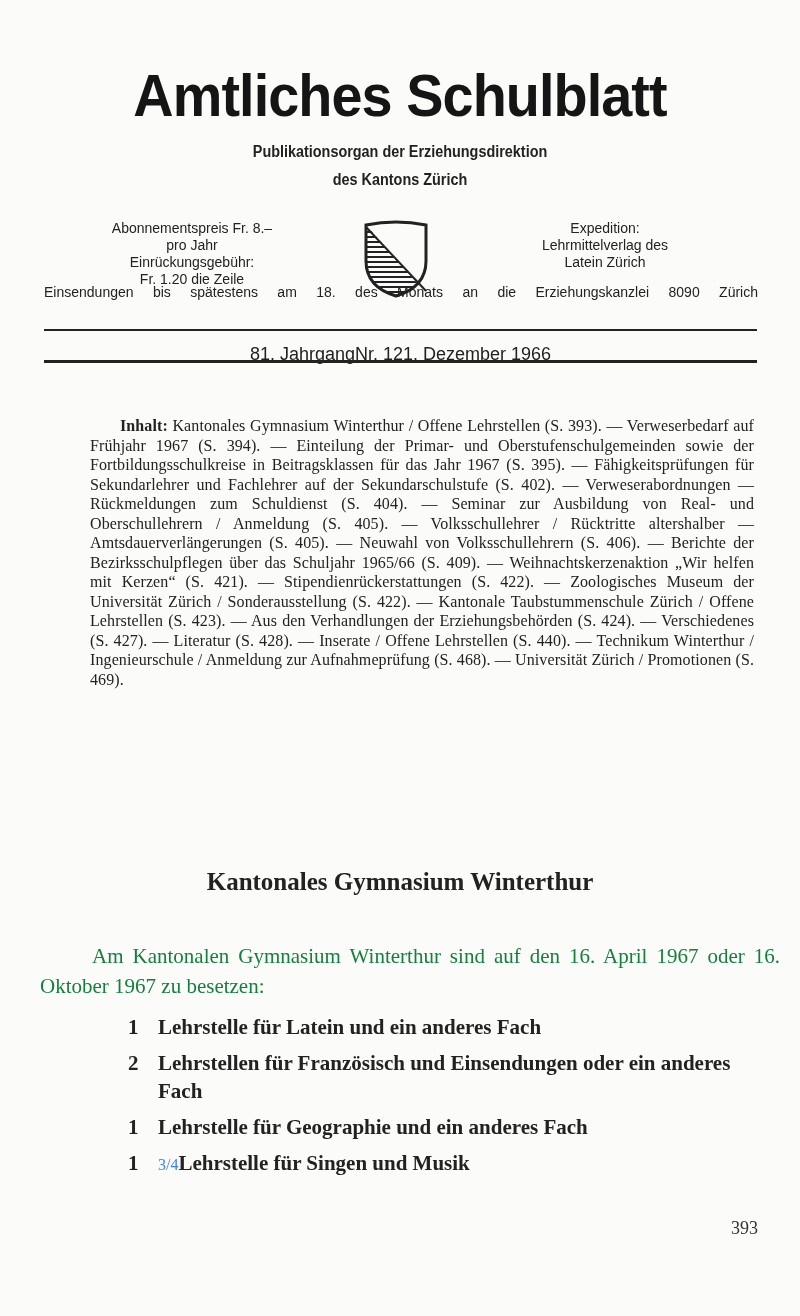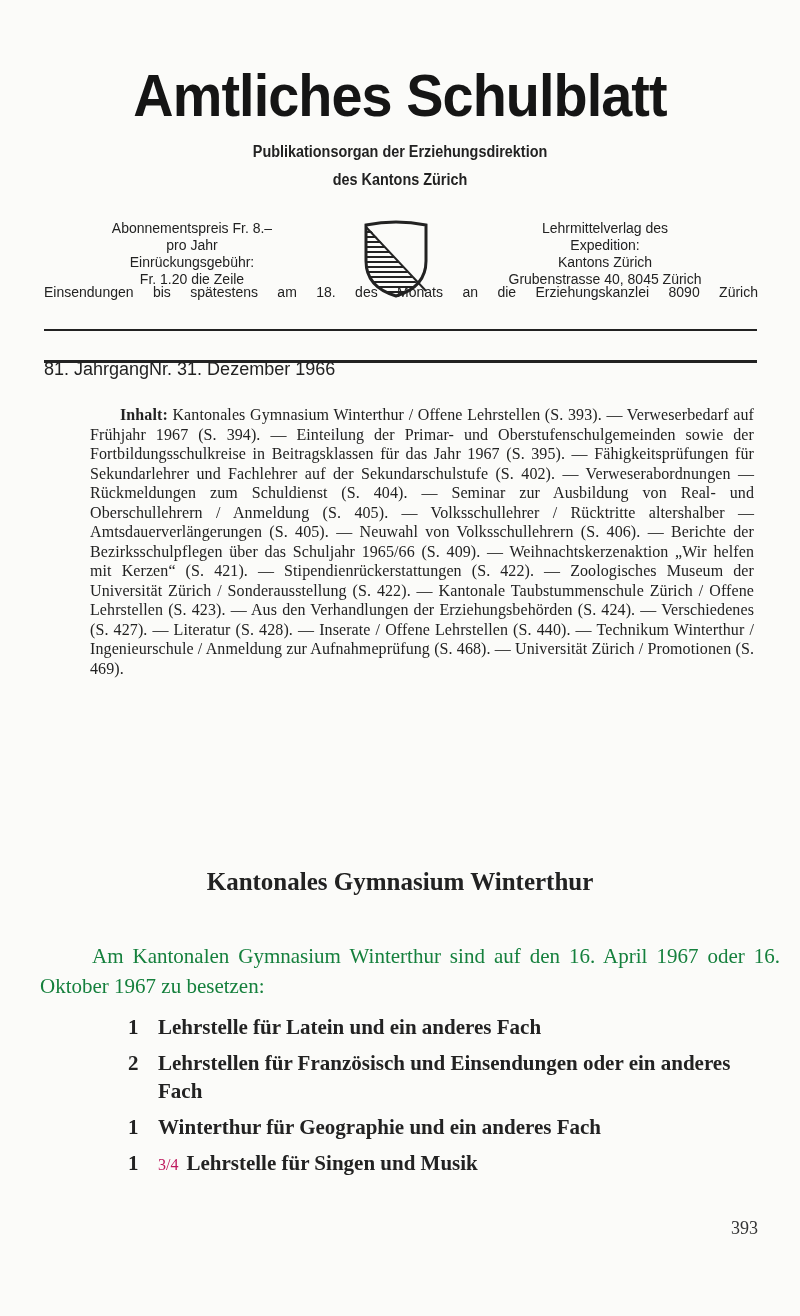--- a/index.html
+++ b/index.html
@@ -48,28 +48,28 @@
       font-family: "Liberation Sans", sans-serif;
       font-size: 14px;
       text-align: justify;
       text-align-last: justify;
       color: #222;
     }
     .rule { position: absolute; left: 44px; width: 713px; background: #222; }
     .rule-top { top: 329px; height: 1.5px; }
     .rule-bottom { top: 360px; height: 2.5px; }
     .issue-bar {
-      position: absolute; left: 44px; top: 346px; width: 713px; height: 46px;
-      display: flex; justify-content: flex-start; align-items: center;
+      position: absolute; left: 44px; top: 331px; width: 713px; height: 46px;
+      display: flex; justify-content: center; align-items: center;
       font-family: "Liberation Sans", sans-serif;
       font-size: 18px;
       color: #222;
     }
     .toc {
-      position: absolute; left: 90px; top: 405px; width: 664px;
+      position: absolute; left: 90px; top: 416px; width: 664px;
       font-size: 16px;
       line-height: 19.5px;
       text-align: justify;
       color: #222;
       text-indent: 30px;
       letter-spacing: 0.1px;
     }
     .toc b { font-weight: bold; }
     .section-title {
       position: absolute; left: 0; top: 868px; width: 800px;
@@ -88,21 +88,21 @@
     }
     .positions {
       position: absolute; left: 128px; top: 1013px; width: 620px;
       font-size: 21px;
       font-weight: bold;
       color: #222;
     }
     .pos-item { display: flex; line-height: 28px; margin-bottom: 8px; }
     .pos-count { width: 30px; flex: none; }
     .pos-text { flex: 1; }
-    .frac { font-weight: normal; color: #be185d; font-size: 16px; margin-right: 8px; }
+    .frac { font-weight: normal; color: #3b82f6; font-size: 16px; margin-right: 0; }
     .page-number {
       position: absolute; left: 731px; top: 1218px;
       font-size: 18px; color: #333;
     }
   </style>
 </head>
 <body>
 
 <div>
   <div class="masthead-title">Amtliches Schulblatt</div>
@@ -139,32 +139,31 @@
       <line x1="0" y1="68" x2="72" y2="68"></line>
       <line x1="0" y1="73" x2="72" y2="73"></line>
     </g>
     <polygon points="6,6 72,0 72,80 66,74" fill="#fbfbf9"></polygon>
   </g>
   <line x1="6" y1="8" x2="66" y2="72" stroke="#222" stroke-width="2"></line>
   <path d="M6 6 Q36 0 66 6 L66 42 Q66 68 36 77 Q6 68 6 42 Z" fill="none" stroke="#222" stroke-width="3"></path>
 </svg>
 
 <div class="info-block info-right">
+  <div>Expedition:</div>
   <div>Lehrmittelverlag des</div>
-  <div>Expedition:</div>
-  <div>Kantons Zürich</div>
-  <div>Grubenstrasse 40, 8045 Zürich</div>
+  <div>Latein Zürich</div>
 </div>
 
 <div class="einsendungen">Einsendungen bis spätestens am 18. des Monats an die Erziehungskanzlei 8090 Zürich</div>
 
 <div class="rule rule-top"></div>
 <div class="issue-bar">
   <span>81. Jahrgang</span>
-  <span>Nr. 3</span>
+  <span>Nr. 12</span>
   <span>1. Dezember 1966</span>
 </div>
 <div class="rule rule-bottom"></div>
 
 <div class="toc"><b>Inhalt:</b> <span>Kantonales Gymnasium Winterthur / Offene Lehrstellen (S. 393). — Verweserbedarf auf Frühjahr 1967 (S. 394). — Einteilung der Primar- und Oberstufenschulgemeinden sowie der Fortbildungsschulkreise in Beitragsklassen für das Jahr 1967 (S. 395). — Fähigkeitsprüfungen für Sekundarlehrer und Fachlehrer auf der Sekundarschulstufe (S. 402). — Verweserabordnungen — Rückmeldungen zum Schuldienst (S. 404). — Seminar zur Ausbildung von Real- und Oberschullehrern / Anmeldung (S. 405). — Volksschullehrer / Rücktritte altershalber — Amtsdauerverlängerungen (S. 405). — Neuwahl von Volksschullehrern (S. 406). — Berichte der Bezirksschulpflegen über das Schuljahr 1965/66 (S. 409). — Weihnachtskerzenaktion „Wir helfen mit Kerzen“ (S. 421). — Stipendienrückerstattungen (S. 422). — Zoologisches Museum der Universität Zürich / Sonderausstellung (S. 422). — Kantonale Taubstummenschule Zürich / Offene Lehrstellen (S. 423). — Aus den Verhandlungen der Erziehungsbehörden (S. 424). — Verschiedenes (S. 427). — Literatur (S. 428). — Inserate / Offene Lehrstellen (S. 440). — Technikum Winterthur / Ingenieurschule / Anmeldung zur Aufnahmeprüfung (S. 468). — Universität Zürich / Promotionen (S. 469).</span></div>
 
 <div class="section-title">Kantonales Gymnasium Winterthur</div>
 
 <div class="intro">Am Kantonalen Gymnasium Winterthur sind auf den 16. April 1967 oder 16. Oktober 1967 zu besetzen:</div>
 
@@ -172,21 +171,21 @@
   <div class="pos-item">
     <span class="pos-count">1</span>
     <span class="pos-text">Lehrstelle für Latein und ein anderes Fach</span>
   </div>
   <div class="pos-item">
     <span class="pos-count">2</span>
     <span class="pos-text">Lehrstellen für Französisch und Einsendungen oder ein anderes Fach</span>
   </div>
   <div class="pos-item">
     <span class="pos-count">1</span>
-    <span class="pos-text">Winterthur für Geographie und ein anderes Fach</span>
+    <span class="pos-text">Lehrstelle für Geographie und ein anderes Fach</span>
   </div>
   <div class="pos-item">
     <span class="pos-count">1</span>
     <span class="pos-text"><span class="frac">3/4</span><span>Lehrstelle für Singen und Musik</span></span>
   </div>
 </div>
 
 <div class="page-number">393</div>
 
 </body></html>

